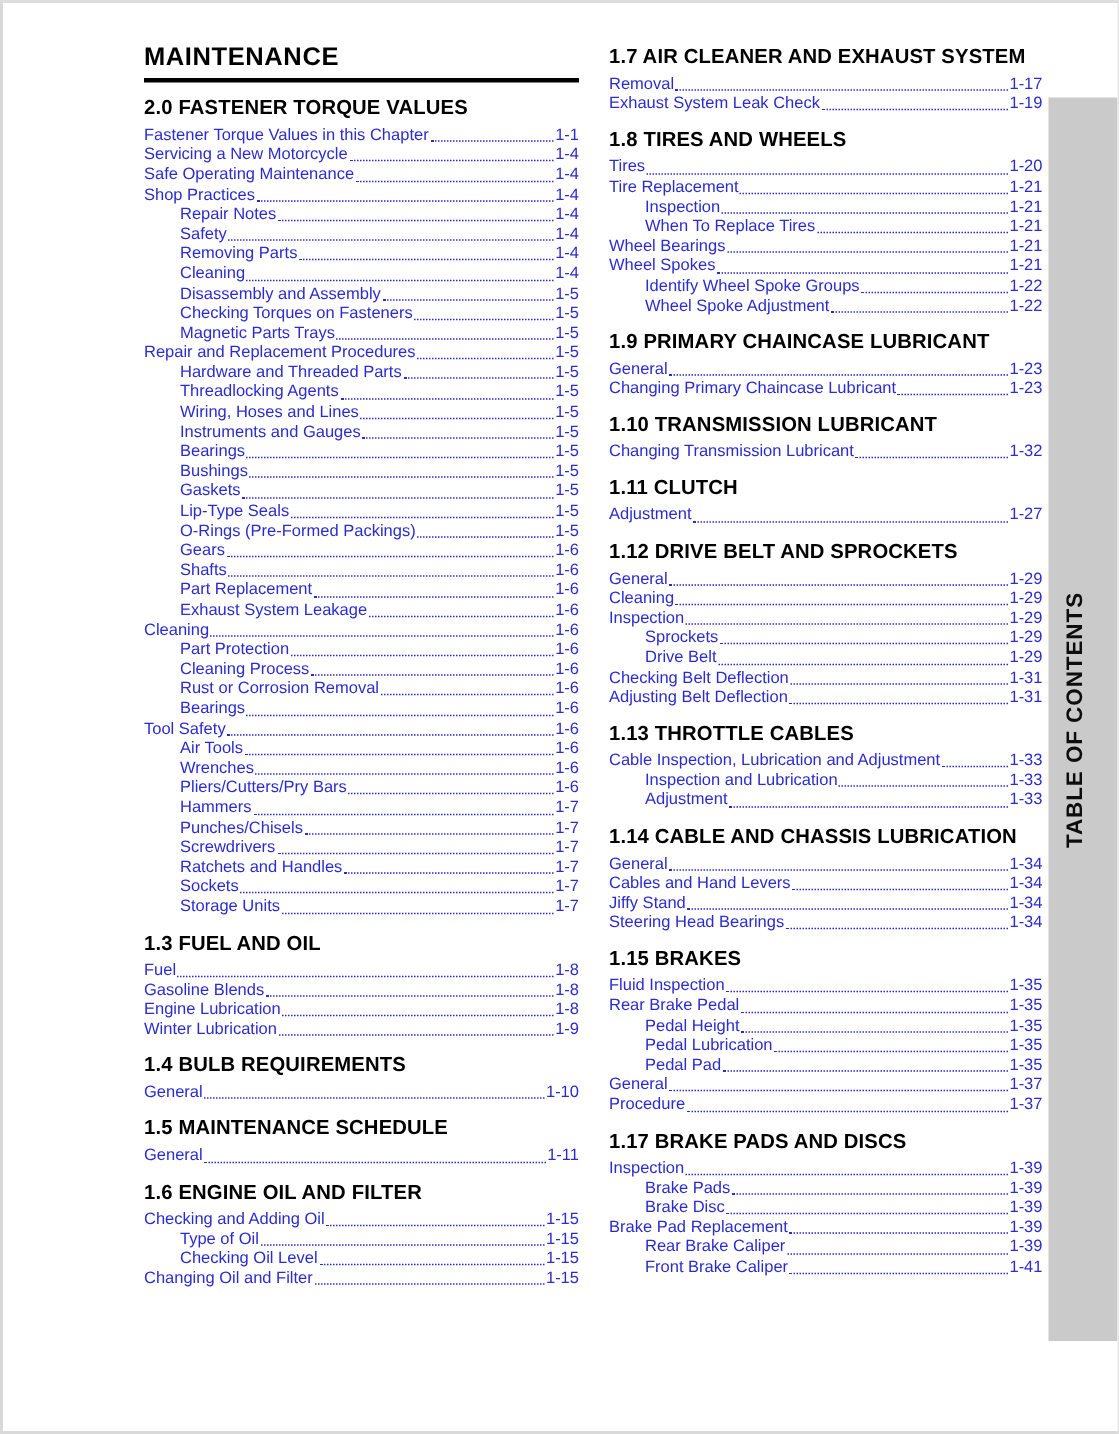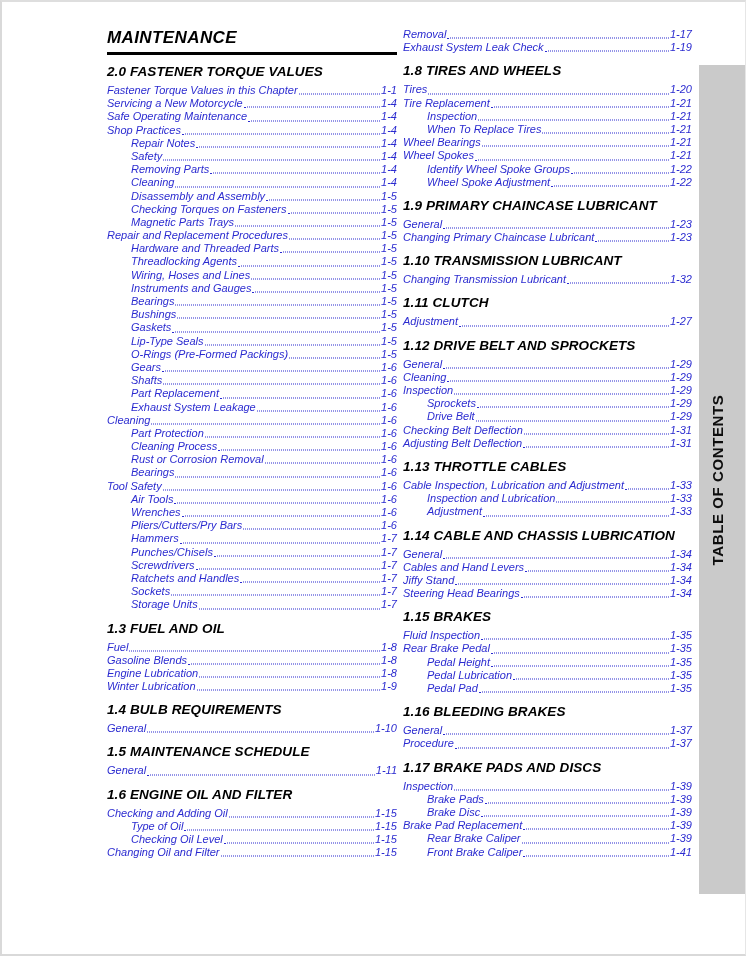--- a/index.html
+++ b/index.html
@@ -7,23 +7,23 @@
     width:746px;height:956px;position:relative;overflow:hidden;
     background:#ffffff;
     font-family:"Liberation Sans","DejaVu Sans",sans-serif;
     box-sizing:border-box;
     border-left:2px solid #d9d9d9;
     border-top:2px solid #dedede;
     border-bottom:2px solid #d9d9d9;
     border-right:1px solid #e6e6e6;
   }
   .content{
-    position:absolute;left:11px;top:0;right:0;
+    position:absolute;left:0;top:0;right:0;
     padding:26px 0 0 94px;
-    display:flex;gap:6px;font-style:italic;
+    display:flex;gap:20px;
   }
   .col{box-sizing:border-box;}
   .col0{width:290px;}
   .col1{width:289px;}
   h1.title{
     margin:0;font-size:17px;line-height:19px;font-weight:bold;color:#000;
     letter-spacing:0.4px;
   }
   .rule{height:3px;background:#000;margin-top:5px;margin-bottom:2px;}
   h2.heading{
@@ -317,20 +317,21 @@
         <span class="leader"></span>
         <span class="pg">1-15</span>
       </div>
       <div class="entry">
         <a class="lbl">Changing Oil and Filter</a>
         <span class="leader"></span>
         <span class="pg">1-15</span>
       </div>
     </div>
   <div class="col col1" id="col-1">
+      <h2 class="heading">1.7 AIR CLEANER AND EXHAUST SYSTEM</h2>
       <div class="entry">
         <a class="lbl">Removal</a>
         <span class="leader"></span>
         <span class="pg">1-17</span>
       </div>
       <div class="entry">
         <a class="lbl">Exhaust System Leak Check</a>
         <span class="leader"></span>
         <span class="pg">1-19</span>
       </div>
@@ -490,21 +491,20 @@
       <div class="entry ind1">
         <a class="lbl">Pedal Lubrication</a>
         <span class="leader"></span>
         <span class="pg">1-35</span>
       </div>
       <div class="entry ind1">
         <a class="lbl">Pedal Pad</a>
         <span class="leader"></span>
         <span class="pg">1-35</span>
       </div>
-      <h2 class="heading">1.16 BLEEDING BRAKES</h2>
       <div class="entry">
         <a class="lbl">General</a>
         <span class="leader"></span>
         <span class="pg">1-37</span>
       </div>
       <div class="entry">
         <a class="lbl">Procedure</a>
         <span class="leader"></span>
         <span class="pg">1-37</span>
       </div>

